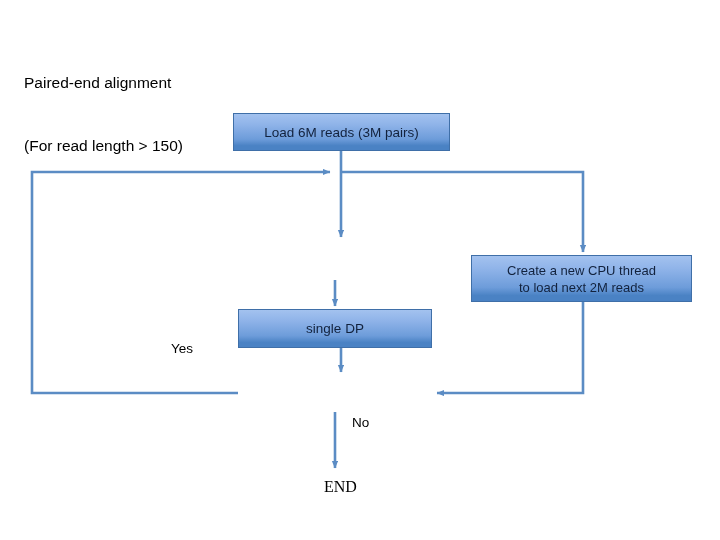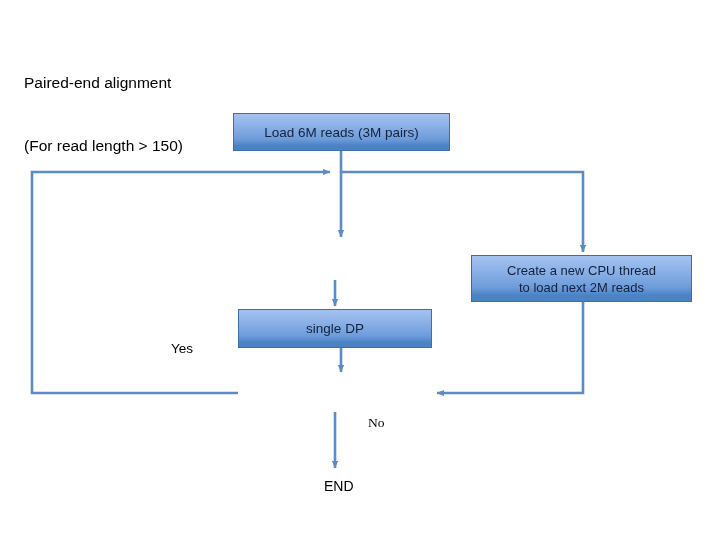--- a/index.html
+++ b/index.html
@@ -67,22 +67,22 @@
   .node-cpu       { left: 471px; top: 255px; width: 221px; height: 47px; font-size: 13px; }
 
   .plain-label {
     position: absolute;
     font-size: 13.5px;
     color: #000000;
     z-index: 3;
     white-space: nowrap;
   }
   .label-yes { left: 123px; top: 341px; margin-left: 48px; }
-  .label-no  { left: 368px; top: 415px; font-family: Liberation Serif, serif; }
-  .label-end { left: 324px; top: 478px; font-size: 14px; }
+  .label-no  { left: 352px; top: 415px; }
+  .label-end { left: 324px; top: 478px; font-size: 16px; font-family: Liberation Serif, serif; }
 </style>
 </head>
 <body>
 
 <div id="canvas">
 
   <div class="title-block">
     <span class="title-line">Paired-end alignment</span>
     <span class="title-line">(For read length &gt; 150)</span>
   </div>

